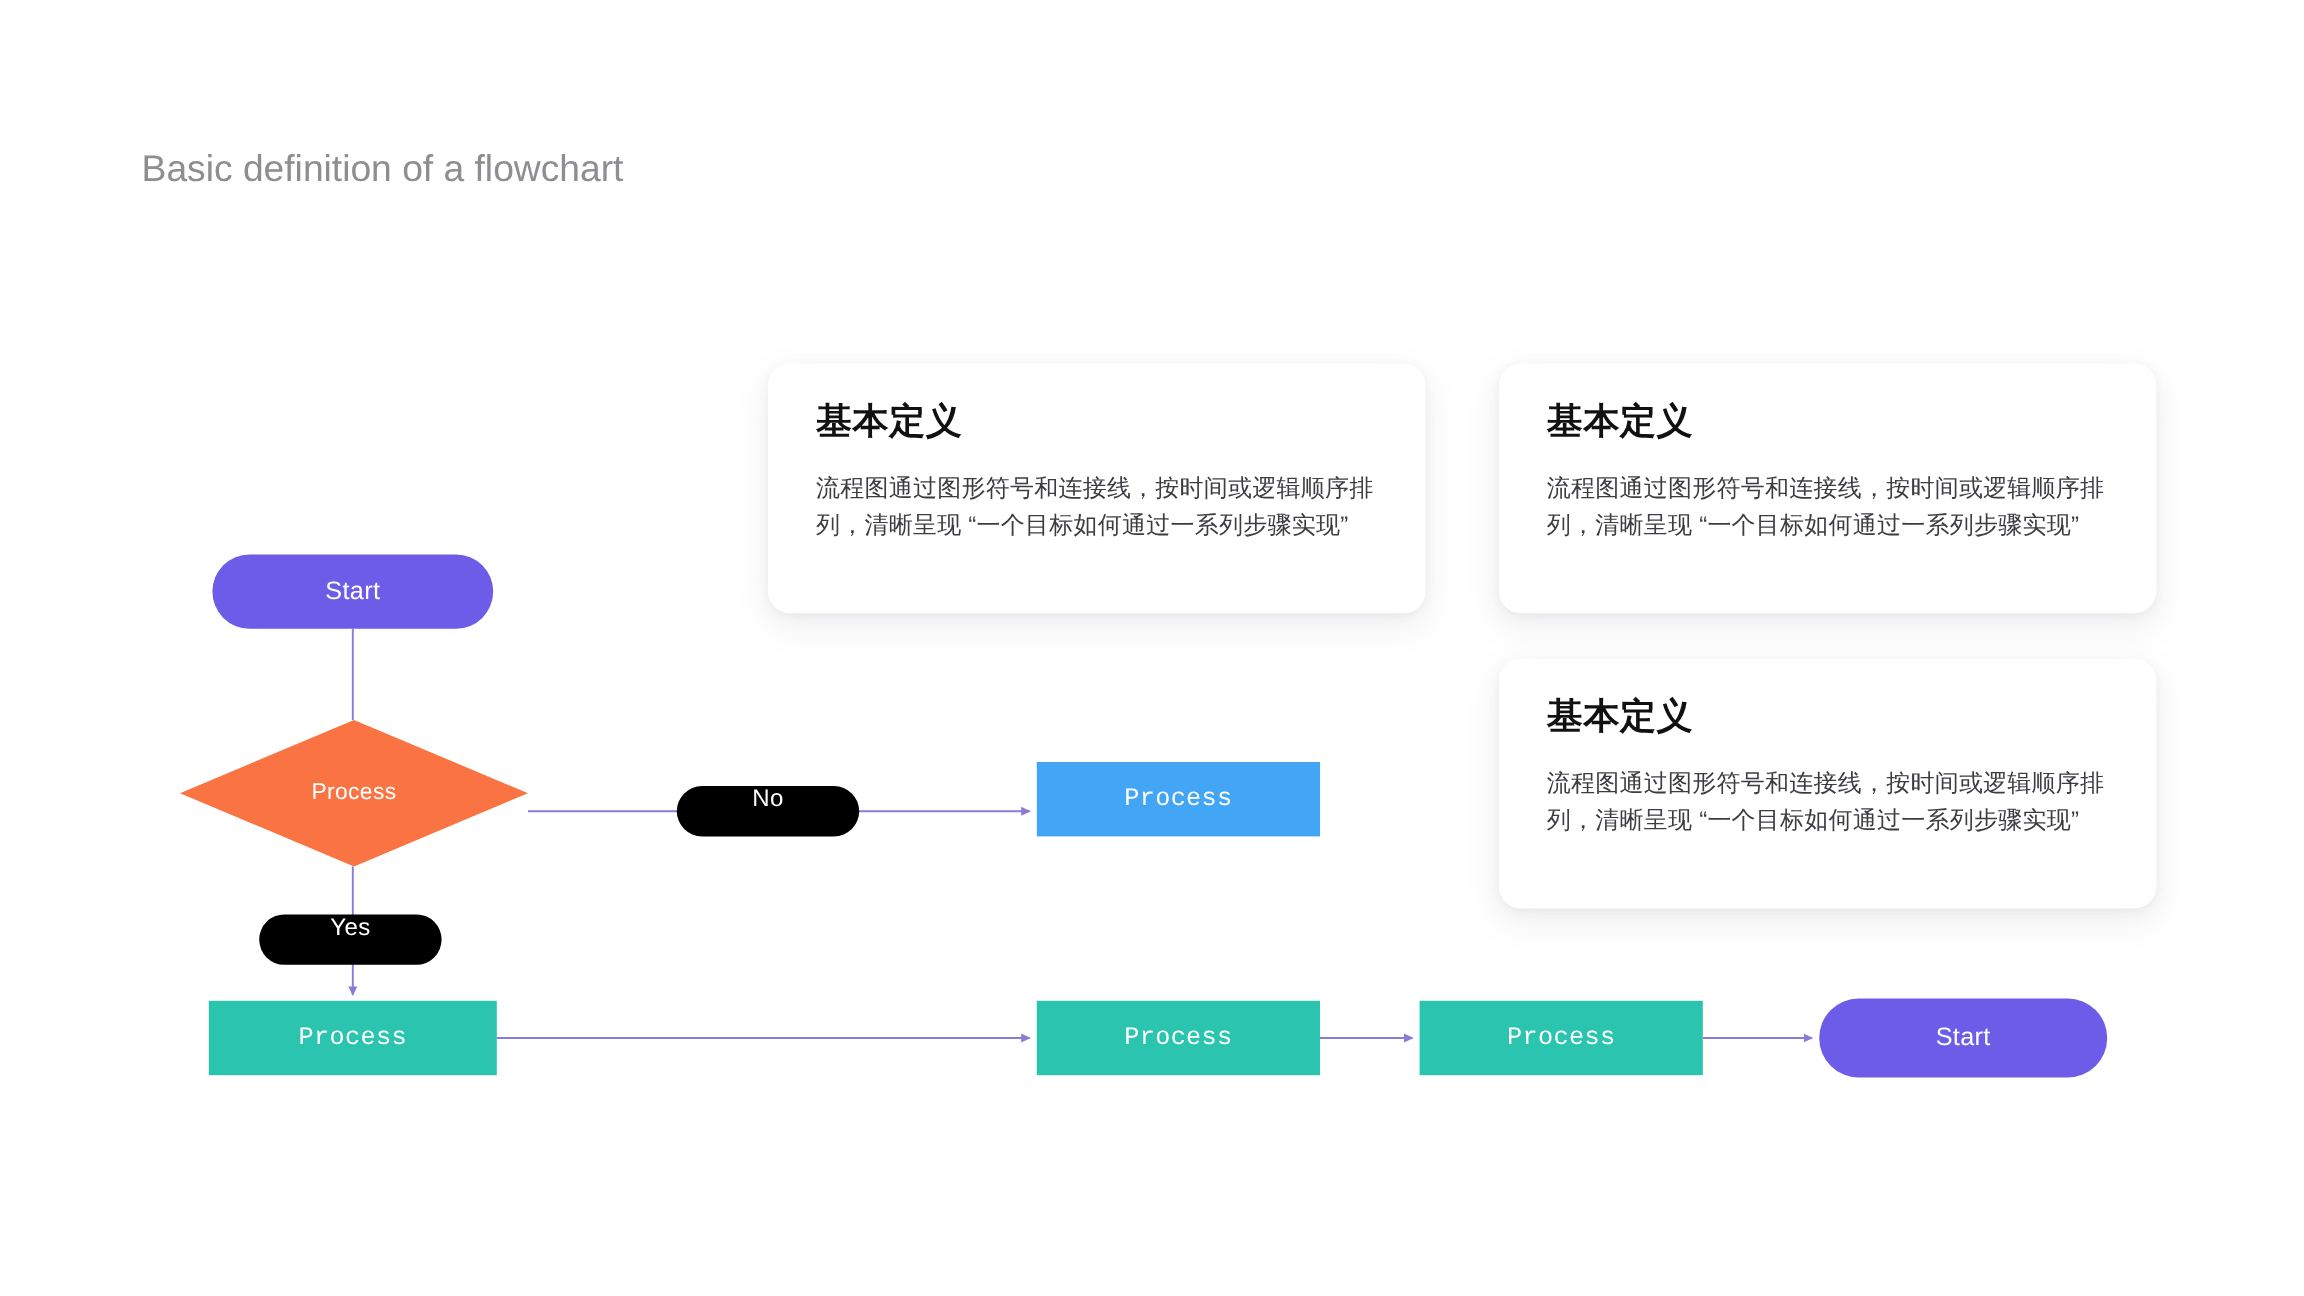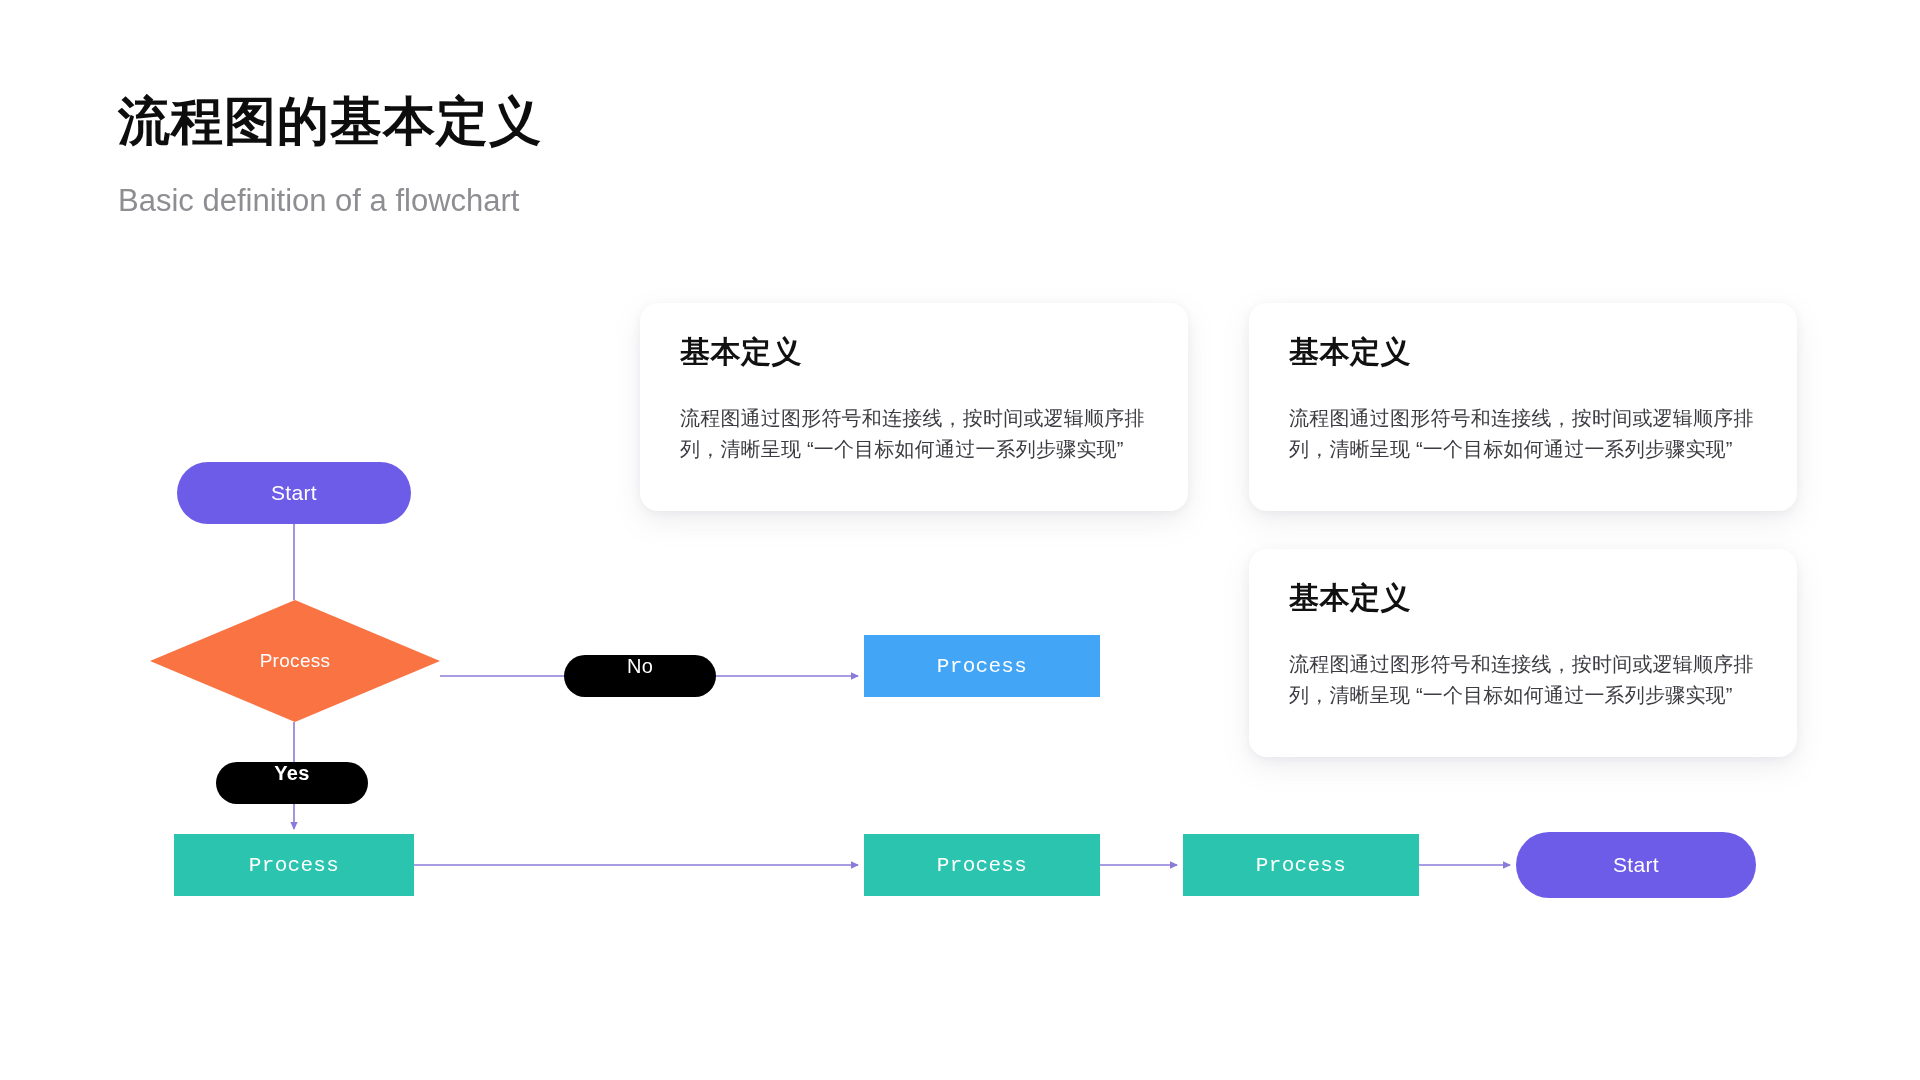--- a/index.html
+++ b/index.html
@@ -57,21 +57,21 @@
 
   .card-title {
     font-size: 30px;
     font-weight: 700;
     color: #111111;
     line-height: 1.25;
     letter-spacing: 0.5px;
   }
 
   .card-body {
-    margin-top: 32px;
+    margin-top: 21px;
     font-size: 20px;
     font-weight: 400;
     color: #3c3c42;
     line-height: 1.55;
     letter-spacing: 0.2px;
   }
 
   #card-1 { left: 640px;  top: 303px; width: 548px; height: 208px; }
   #card-2 { left: 1249px; top: 303px; width: 548px; height: 208px; }
   #card-3 { left: 1249px; top: 549px; width: 548px; height: 208px; }
@@ -148,29 +148,28 @@
   
   #node-start-1    { left: 177px; top: 462px; width: 234px; height: 62px; }
   #node-decision   { left: 150px; top: 600px; width: 290px; height: 122px; }
   #node-process-no { left: 864px; top: 635px; width: 236px; height: 62px; }
   #node-process-1  { left: 174px; top: 834px; width: 240px; height: 62px; }
   #node-process-2  { left: 864px; top: 834px; width: 236px; height: 62px; }
   #node-process-3  { left: 1183px; top: 834px; width: 236px; height: 62px; }
   #node-start-2    { left: 1516px; top: 832px; width: 240px; height: 66px; }
 
   #label-no  { left: 564px; top: 655px; width: 152px; height: 42px; }
-  #label-yes { left: 216px; top: 762px; width: 152px; height: 42px; font-weight: bold; }
+  #label-yes { left: 216px; top: 762px; width: 152px; height: 42px; }
 </style>
 </head>
 <body>
 
 <div id="slide">
 
   <div id="header">
-    <div id="page-title">流程图的基本定义</div>
     <div id="page-subtitle">Basic definition of a flowchart</div>
   </div>
 
   <div class="info-card" id="card-1">
     <div class="card-title">基本定义</div>
     <div class="card-body">流程图通过图形符号和连接线，按时间或逻辑顺序排列，清晰呈现 “一个目标如何通过一系列步骤实现”</div>
   </div>
 
   <div class="info-card" id="card-2">
     <div class="card-title">基本定义</div>

